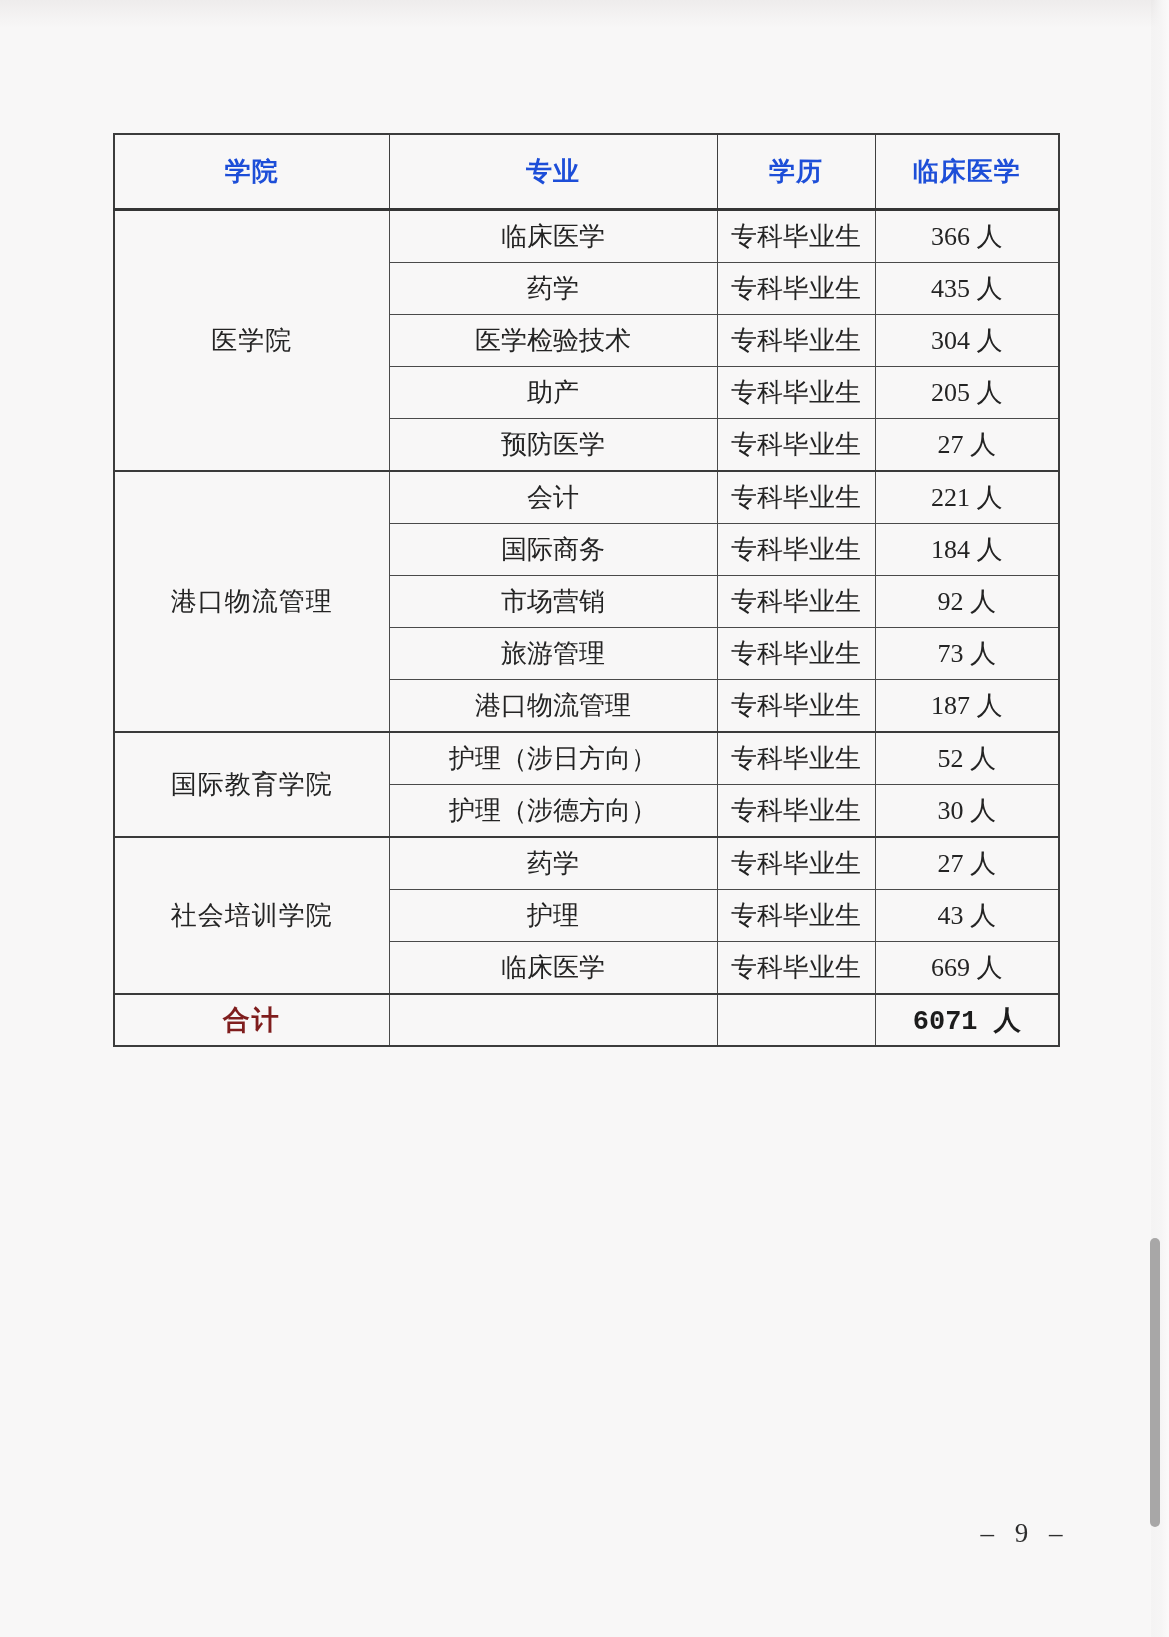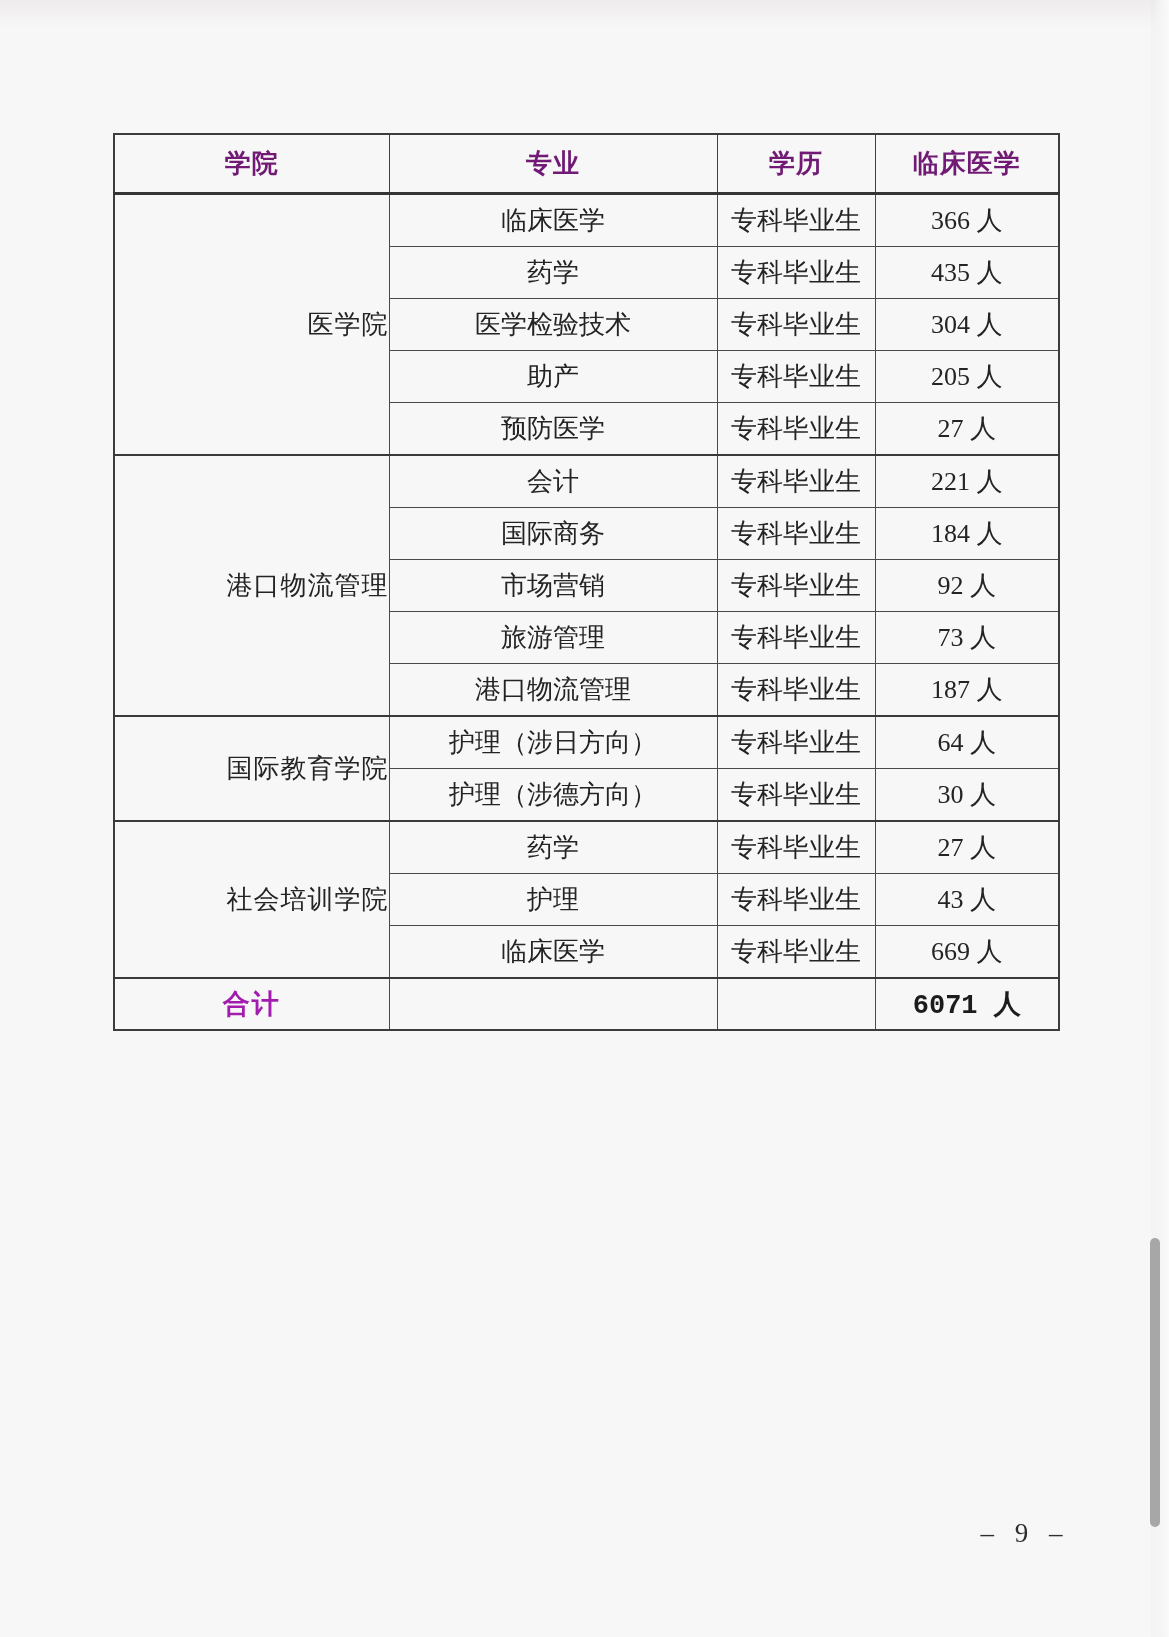--- a/index.html
+++ b/index.html
@@ -28,54 +28,53 @@
   .doc-table col.c1 { width: 275px; }
   .doc-table col.c2 { width: 328px; }
   .doc-table col.c3 { width: 158px; }
   .doc-table col.c4 { width: 184px; }
   .doc-table th {
     height: 57px;
     font-family: "Liberation Sans", "DejaVu Sans", sans-serif;
     font-weight: 700;
     font-size: 26px;
     letter-spacing: 1px;
-    color: #701a75;
+    color: #1d4ed8;
     border: 1.5px solid #3f3f3f;
     border-bottom: 3px solid #353535;
-    padding: 0;
+    padding: 8px;
     text-align: center;
     vertical-align: middle;
   }
   .doc-table td {
     height: 51px;
     font-size: 26px;
     text-align: center;
     vertical-align: middle;
     border: 1.5px solid #4a4a4a;
     padding: 0;
     white-space: nowrap;
   }
   .doc-table tr.group-start td {
     border-top: 2px solid #3a3a3a;
   }
   .doc-table td.college-cell {
     font-size: 26px;
     letter-spacing: 1px;
-    text-align: right;
   }
   .doc-table tr.total-row td {
     border-top: 2px solid #3a3a3a;
     height: 50px;
   }
   .doc-table td.total-label {
     font-family: Liberation Sans, sans-serif;
     font-weight: 700;
     font-size: 27px;
     letter-spacing: 2px;
-    color: #a21caf;
+    color: #7f1d1d;
   }
   .doc-table td.total-count {
     font-family: Liberation Mono, monospace;
     font-weight: 700;
     font-size: 27px;
     color: #1c1c1c;
   }
   .page-number {
     position: absolute;
     top: 1518px;
@@ -174,21 +173,21 @@
         </tr>
         <tr>
           <td>港口物流管理</td>
           <td>专科毕业生</td>
           <td>187 人</td>
         </tr>
         <tr class="group-start">
           <td class="college-cell" rowspan="2">国际教育学院</td>
           <td>护理（涉日方向）</td>
           <td>专科毕业生</td>
-          <td>64 人</td>
+          <td>52 人</td>
         </tr>
         <tr>
           <td>护理（涉德方向）</td>
           <td>专科毕业生</td>
           <td>30 人</td>
         </tr>
         <tr class="group-start">
           <td class="college-cell" rowspan="3">社会培训学院</td>
           <td>药学</td>
           <td>专科毕业生</td>

